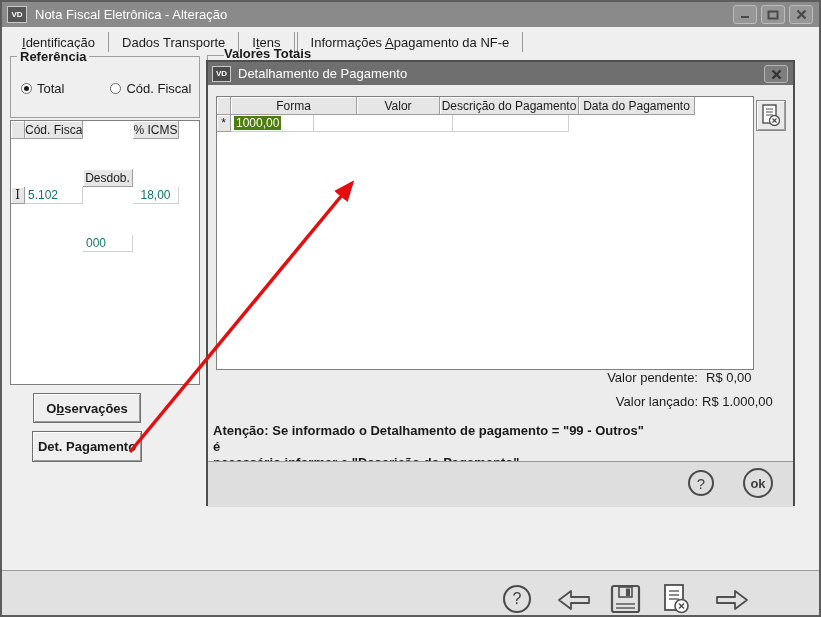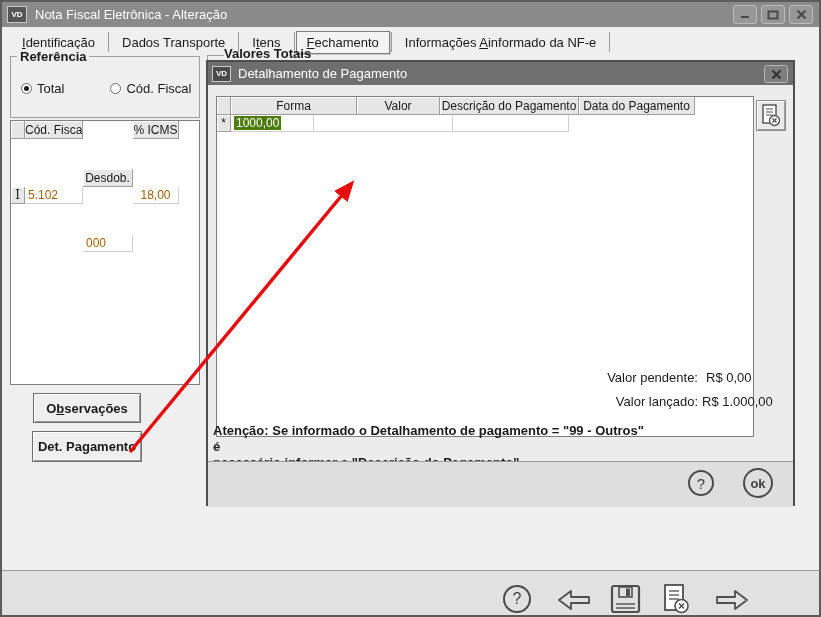--- a/index.html
+++ b/index.html
@@ -27,36 +27,36 @@
   .radio-circle{width:11px;height:11px;border-radius:50%;border:1px solid #6a6a6a;background:#fff;position:relative;box-sizing:border-box;}
   .radio-circle.checked::after{content:"";position:absolute;left:2px;top:2px;width:5px;height:5px;border-radius:50%;background:#1a1a1a;}
   
   .grid{position:absolute;background:#fff;border:1px solid #7f7f7f;box-sizing:border-box;font-size:12px;}
   .grid-row{display:flex;}
   .hcell{background:#e6e6e6;border-right:1px solid #9e9e9e;border-bottom:1px solid #9e9e9e;box-shadow:inset 1px 1px 0 #ffffff;height:18px;line-height:18px;text-align:center;box-sizing:border-box;overflow:hidden;white-space:nowrap;}
   .dcell{border-right:1px solid #cfcfcf;border-bottom:1px solid #cfcfcf;height:17px;line-height:17px;box-sizing:border-box;overflow:hidden;white-space:nowrap;padding:0 3px;}
   .selcell{background:#e6e6e6;border-right:1px solid #9e9e9e;border-bottom:1px solid #9e9e9e;box-shadow:inset 1px 1px 0 #ffffff;height:17px;line-height:16px;text-align:center;box-sizing:border-box;padding:0;}
   
   .c-sel{width:14px;}.c-cod{width:58px;}.c-des{width:50px;margin-top:48px;}.c-icm{width:46px;}
-  .fiscal-grid .dcell{color:#a16207;}
+  .fiscal-grid .dcell{color:#0f766e;}
   .ibeam{font-family:"DejaVu Serif",serif;font-size:12px;}
   .ta-r{text-align:center;}
   
   .btn{position:absolute;background:#efefef;border:1px solid #6f6f6f;box-shadow:inset 1px 1px 0 #ffffff,inset -1px -1px 0 #9a9a9a;font-weight:bold;font-size:13px;display:flex;align-items:center;justify-content:center;box-sizing:border-box;cursor:default;}
   .btn-obs{left:31px;top:391px;width:108px;height:30px;}
   .btn-det{left:30px;top:429px;width:110px;height:31px;}
   
   .bg-group-corner{position:absolute;left:205px;top:53px;width:16px;height:8px;border-top:1px solid #9f9f9f;border-left:1px solid #9f9f9f;}
   .bg-group-label{position:absolute;left:222px;top:44px;font-weight:bold;height:15px;overflow:hidden;}
   
   .dialog{position:absolute;left:204px;top:58px;width:589px;height:446px;background:#ececec;border:2px solid #4d4d4d;box-sizing:border-box;z-index:5;}
   .dialog-titlebar{position:absolute;top:0;left:0;right:0;height:23px;background:#6f6f6f;display:flex;align-items:center;color:#fff;}
   .dialog-titlebar .vd-badge{width:17px;height:14px;margin:0 7px 0 4px;background:#4a4a4a;}
   .dlg-close{position:absolute;right:5px;top:3px;width:22px;height:16px;border:1px solid #b5b5b5;border-radius:3px;background:#7e7e7e;display:flex;align-items:center;justify-content:center;}
-  .pay-grid{left:8px;top:34px;width:538px;height:341px;}
+  .pay-grid{left:8px;top:34px;width:538px;height:274px;}
   .d-sel{width:14px;}.d-forma{width:126px;}.d-valor{width:83px;}.d-desc{width:139px;}.d-data{width:116px;}
   .val-sel{background:#4d7c0f;color:#fff;padding:0 2px;}
   .tool-btn{position:absolute;left:548px;top:38px;width:30px;height:31px;background:#e9e9e9;border:1px solid #8a8a8a;box-shadow:inset 1px 1px 0 #ffffff,inset -1px -1px 0 #9f9f9f;display:flex;align-items:center;justify-content:center;box-sizing:border-box;}
   .totals-label{position:absolute;width:210px;text-align:right;}
   .totals-value{position:absolute;}
   .warning{position:absolute;left:5px;top:361px;width:440px;font-weight:bold;line-height:16px;}
   .dialog-bottom{position:absolute;left:0;right:0;top:399px;height:45px;background:#dedede;border-top:1px solid #999999;}
   .circle-btn{position:absolute;border:2px solid #4a4a4a;border-radius:50%;color:#3f3f3f;display:flex;align-items:center;justify-content:center;box-sizing:border-box;background:transparent;}
   .dlg-help{left:480px;top:408px;width:26px;height:26px;font-size:15px;}
   .dlg-ok{left:535px;top:406px;width:30px;height:30px;font-size:13px;font-weight:bold;}
@@ -96,23 +96,22 @@
     </div>
   </div>
 
   <div class="tabs">
     <div class="tab"><span></span><span class="u">I</span><span>dentificação</span></div>
     <div class="tab-sep"></div>
     <div class="tab"><span>Dados Transporte</span><span class="u"></span><span></span></div>
     <div class="tab-sep"></div>
     <div class="tab"><span>I</span><span class="u">t</span><span>ens</span></div>
     <div class="tab-sep"></div>
-    <div class="tab active"><span></span><span class="u">F</span><span>echamento</span></div>
-    <div class="tab-sep"></div>
-    <div class="tab"><span>Informações </span><span class="u">A</span><span>informado da NF-e</span></div>
+    <div class="tab-sep"></div>
+    <div class="tab"><span>Informações </span><span class="u">A</span><span>pagamento da NF-e</span></div>
     <div class="tab-sep"></div>
   </div>
 
   <div class="groupbox">
     <div class="groupbox-label">Referência</div>
     <div class="radio-row">
       <div class="radio-item">
         <span class="radio-circle checked"></span>
         <span>Total</span>
       </div>

